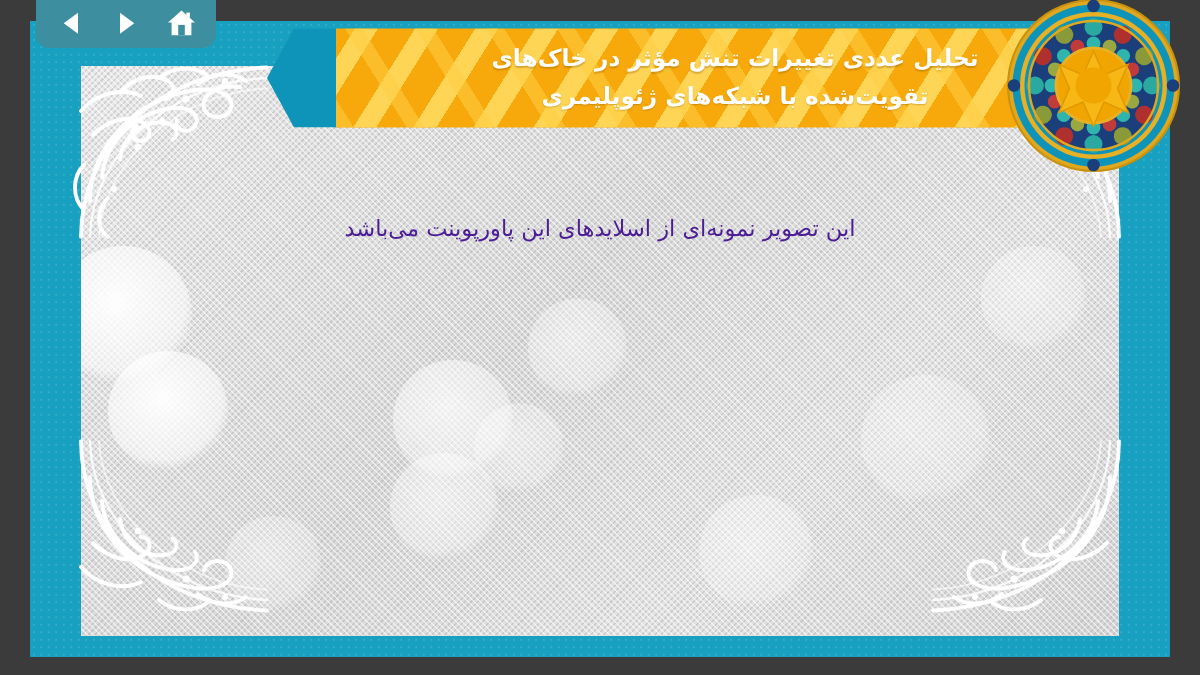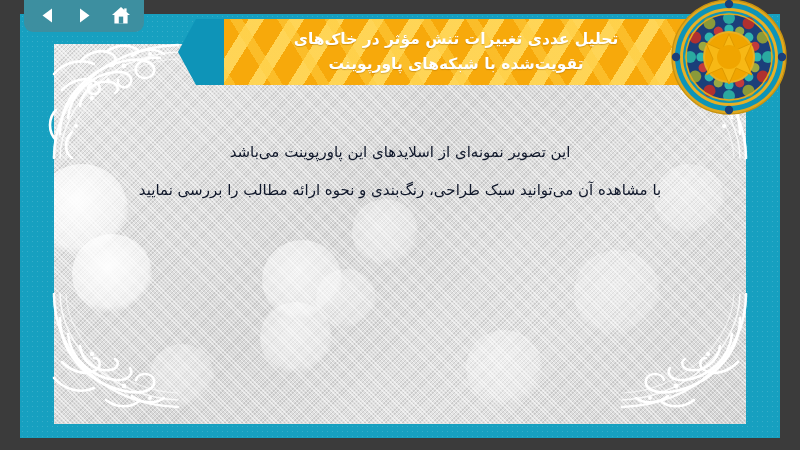--- a/index.html
+++ b/index.html
@@ -52,21 +52,21 @@
 
   
   .corner{position:absolute;width:160px;height:145px;pointer-events:none;}
   .c-tl{left:0;top:0;}
   .c-tr{right:0;top:0;transform:scaleX(-1);}
   .c-bl{left:0;bottom:0;transform:scaleY(-1);}
   .c-br{right:0;bottom:0;transform:scale(-1,-1);}
 
   
   #title-banner{
-    position:absolute;left:224px;top:19px;width:480px;height:66px;z-index:25;
+    position:absolute;left:224px;top:19px;width:548px;height:66px;z-index:25;
     background:#f7a90b;overflow:hidden;
   }
   #title-banner .chev{
     position:absolute;inset:0;
     background-image:repeating-linear-gradient(-58deg,
        rgba(255,215,90,.95) 0 13px, rgba(247,169,11,0) 13px 34px);
   }
   #title-banner .chev2{
     position:absolute;inset:0;
     background-image:repeating-linear-gradient(58deg,
@@ -82,21 +82,21 @@
   }
   
   #pennant{position:absolute;left:178px;top:19px;width:48px;height:66px;z-index:24;}
 
   
   #medallion{position:absolute;right:12px;top:-2px;width:118px;height:118px;z-index:30;}
 
   
   #body-text{
     position:absolute;left:0;right:0;top:120px;
-    direction:rtl;text-align:center;color:#0f172a;
+    direction:rtl;text-align:center;color:#4c1d95;
     font-size:15px;line-height:2.5;z-index:20;
     padding:0 48px;box-sizing:border-box;
   }
   #body-text .ln{white-space:nowrap;}
 </style>
 </head>
 <body>
 
 <div id="viewer">
 
@@ -227,36 +227,35 @@
         <g fill="#ffffff">
             <circle cx="104" cy="52" r="2.4"></circle>
             <circle cx="72" cy="84" r="2.2"></circle>
             <circle cx="130" cy="40" r="2"></circle>
           </g>
       </svg>
     </div>
 
     <div id="body-text">
       <div class="ln">این تصویر نمونه‌ای از اسلایدهای این پاورپوینت می‌باشد</div>
-      <div class="ln">با مشاهده آن می‌توانید سبک طراحی، رنگ‌بندی و نحوه ارائه مطالب را بررسی نمایید</div>
     </div>
   </div>
 
   <div id="pennant">
     <svg width="48" height="66" viewBox="0 0 48 66">
       <path d="M48 0 L18 0 L0 33 L18 66 L48 66 Z" fill="#0e94b8"></path>
     </svg>
   </div>
 
   <div id="title-banner">
     <div class="chev"></div>
     <div class="chev2"></div>
     <div id="title-text">
       <div>تحلیل عددی تغییرات تنش مؤثر در خاک‌های</div>
-      <div>تقویت‌شده با شبکه‌های پاورپوینت</div>
+      <div>تقویت‌شده با شبکه‌های ژئوپلیمری</div>
     </div>
   </div>
 
   <div id="medallion">
     <svg width="118" height="118" viewBox="0 0 118 118">
       <defs>
         <g id="petal">
           <circle r="5.2" fill="#1f3f8f"></circle>
         </g>
       </defs>

